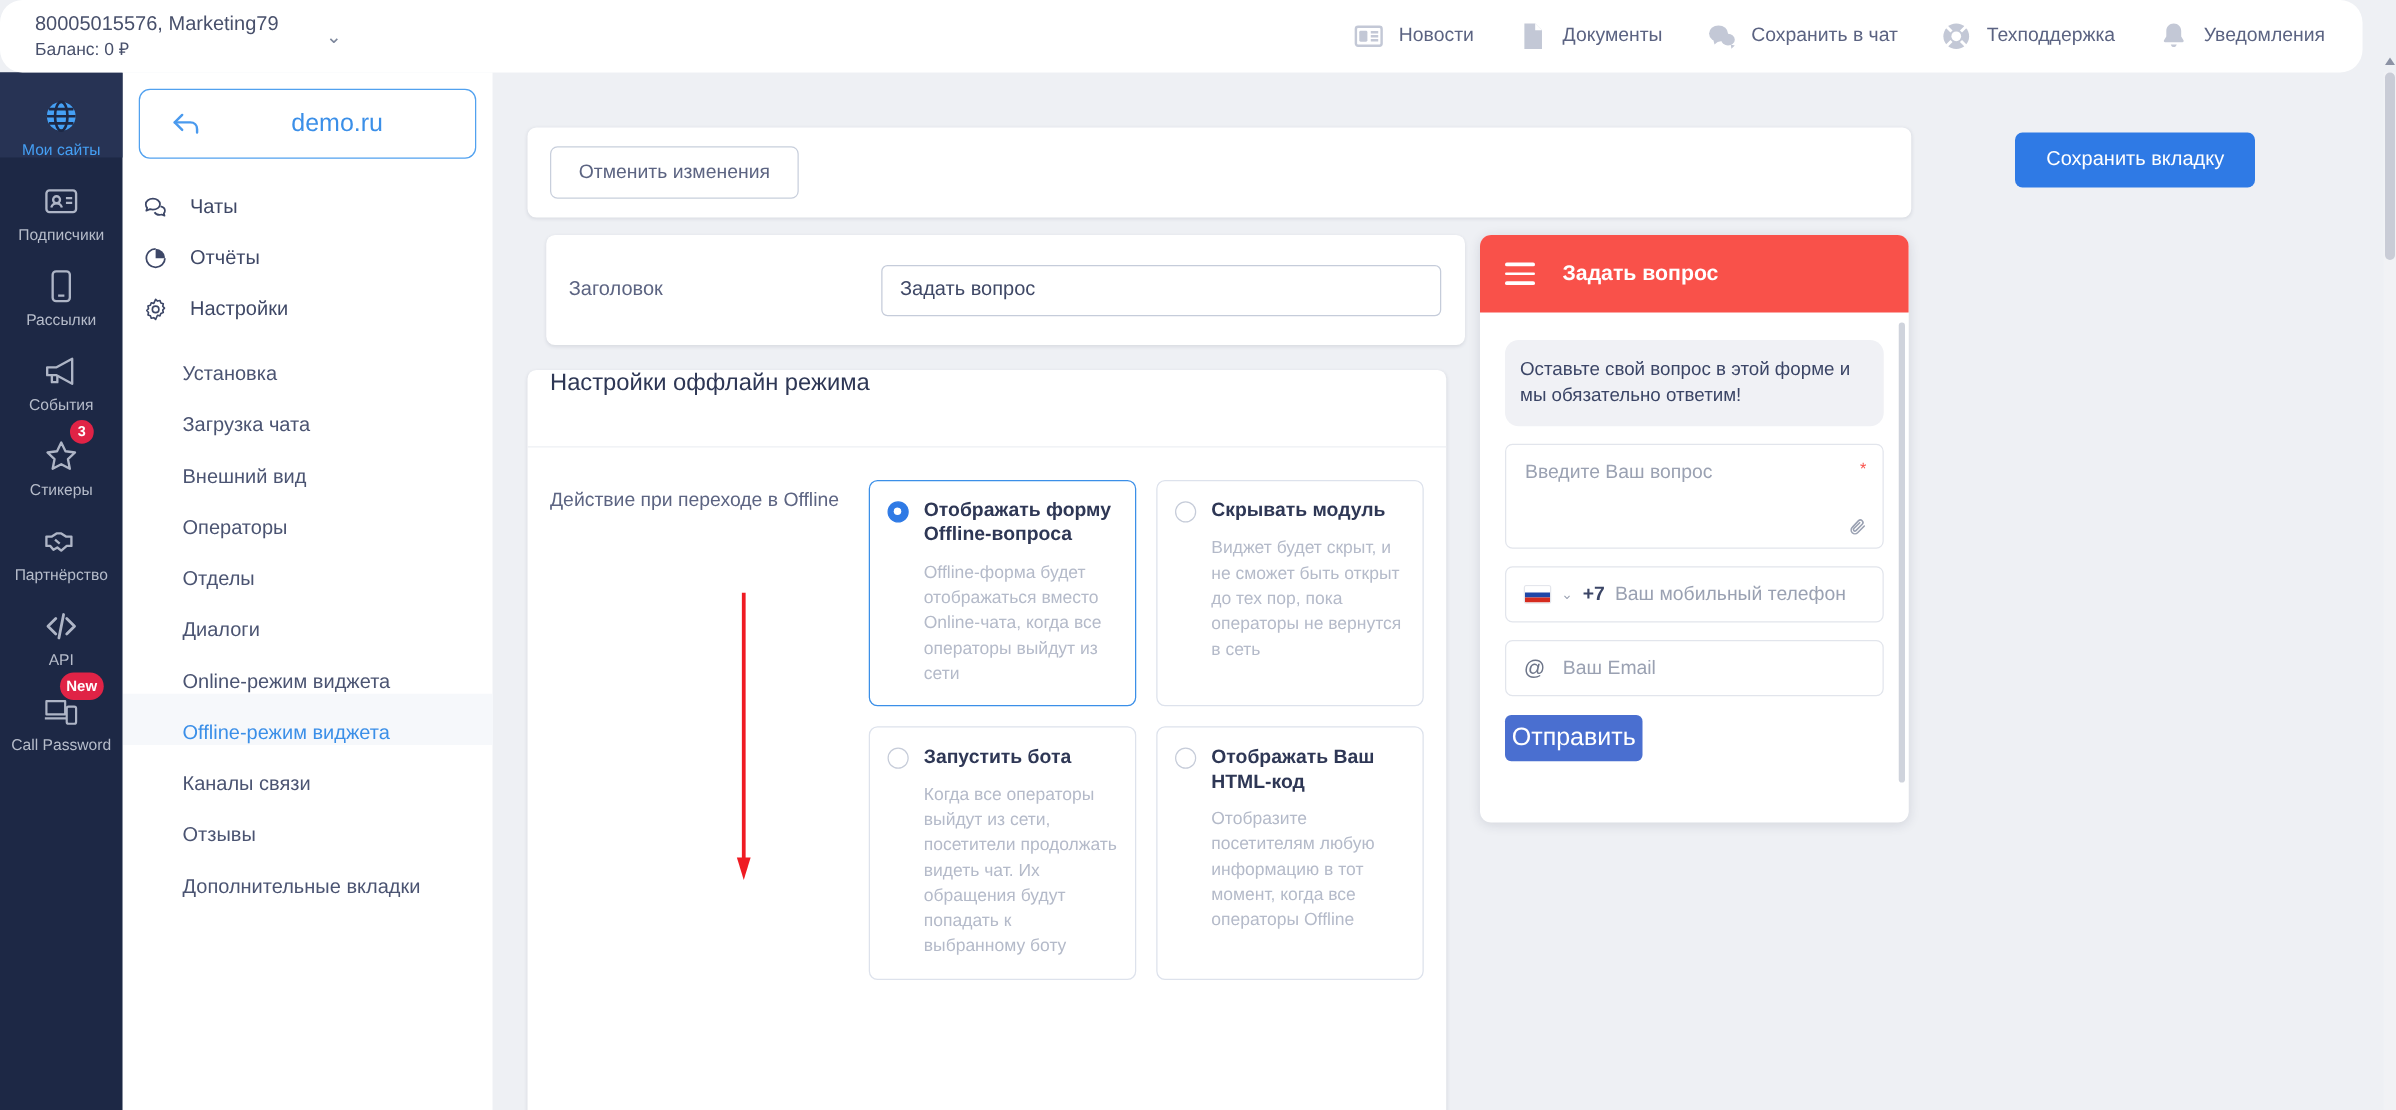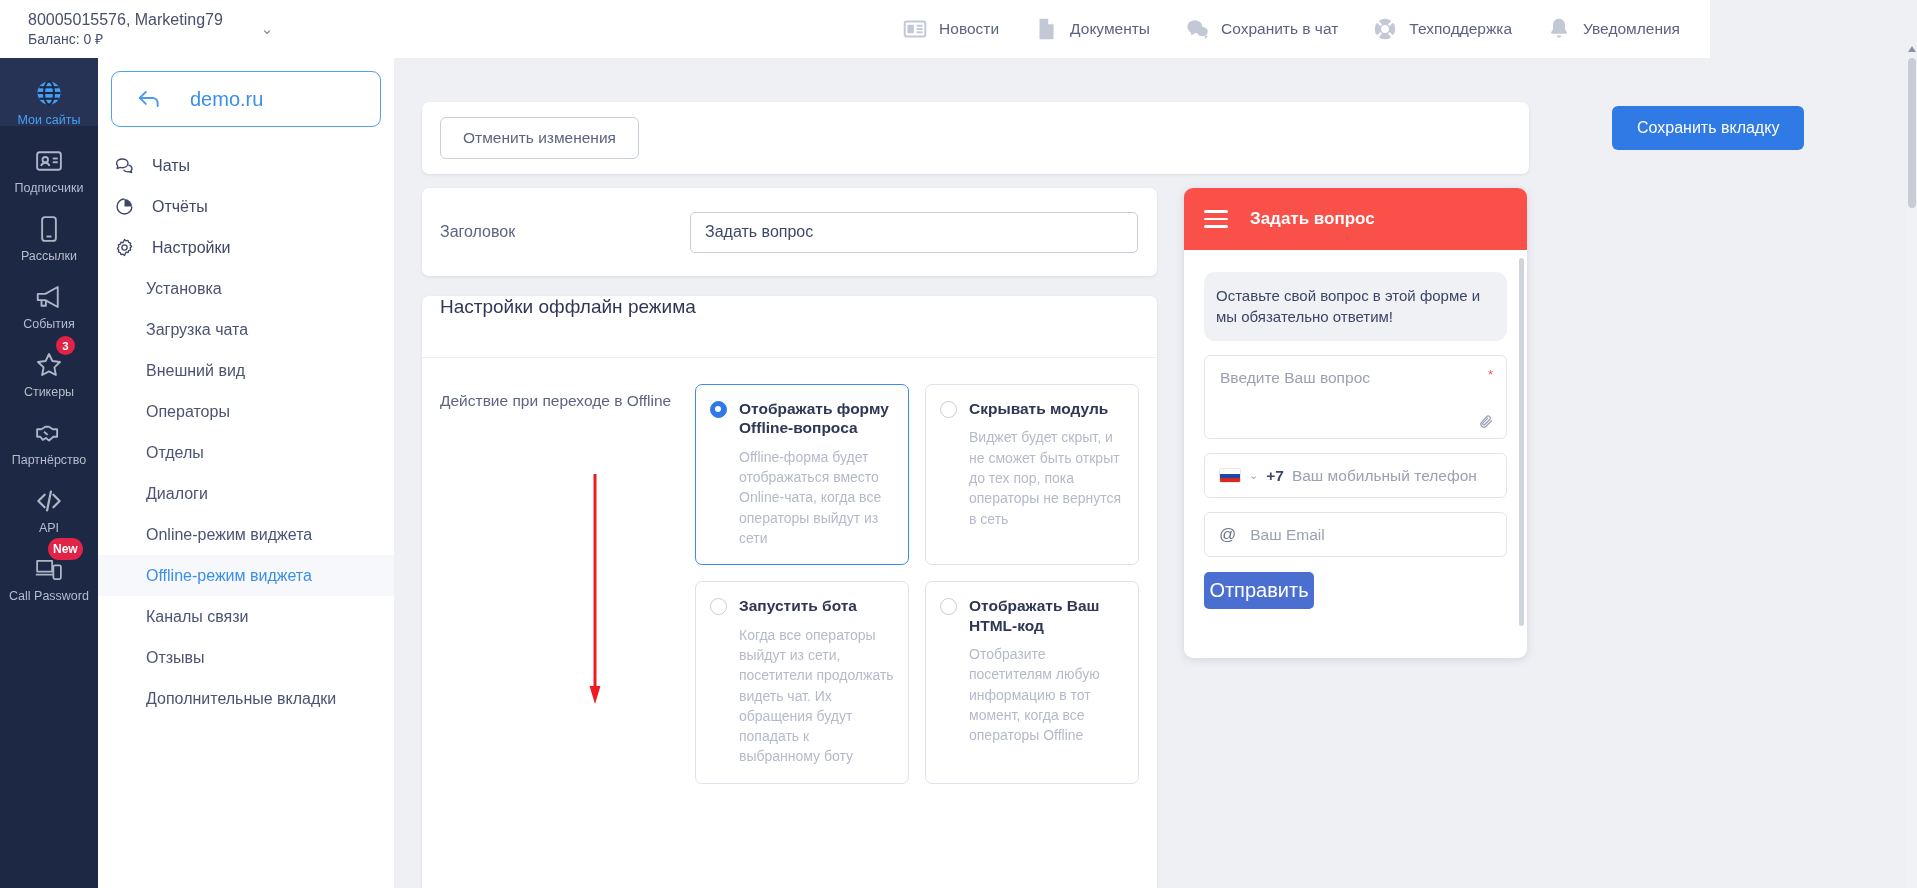--- a/index.html
+++ b/index.html
@@ -6,24 +6,25 @@
   html, body {
     width: 1917px; height: 888px;
     overflow: hidden;
     font-family: "Liberation Sans", sans-serif;
     background: #eef0f4;
   }
 
   
   .topbar {
     position: absolute; top: 0; left: 0;
-    width: 1710px; height: 58px;
+    width: 1890px; height: 58px;
     background: #ffffff;
     display: flex; align-items: center;
     z-index: 20;
+    border-radius: 18px;
   }
   .account {
     margin-left: 28px;
     display: flex; align-items: center;
   }
   .account-texts { display: flex; flex-direction: column; line-height: 1.35; }
   .account-name { font-size: 16px; color: #48506b; }
   .account-balance { font-size: 14px; color: #48506b; }
   .account-caret {
     margin-left: 38px; color: #7d879c; font-size: 15px;
@@ -77,36 +78,37 @@
     z-index: 10;
   }
   .site-pill {
     margin: 13px 13px 0 13px;
     height: 56px;
     border: 1px solid #51a1ef;
     border-radius: 9px;
     display: flex; align-items: center;
     cursor: pointer;
     background: #fff;
+    gap: 43px;
   }
   .back-icon { width: 26px; height: 26px; color: #4a9aee; margin-left: 24px; }
   .back-icon svg { width: 100%; height: 100%; display: block; }
   .site-name { margin-left: 28px; font-size: 20px; color: #3b8fe8; }
 
   .subnav-list { margin-top: 18px; }
   .subnav-row {
     height: 41px;
     display: flex; align-items: center;
     cursor: pointer;
     padding-left: 16px;
   }
   .subnav-row .sn-icon { width: 21px; height: 21px; color: #3d4767; margin-right: 17px; flex-shrink: 0; }
   .subnav-row .sn-icon svg { width: 100%; height: 100%; display: block; }
   .subnav-label { font-size: 16px; color: #3f4866; white-space: nowrap; }
-  .subnav-row.sub { padding-left: 48px; height: 41px; }
+  .subnav-row.sub { padding-left: 48px; height: 41px; align-items: flex-end; }
   .subnav-row.sub .subnav-label { color: #4b5472; }
   .subnav-row.selected { background: #f6f8fb; }
   .subnav-row.selected .subnav-label { color: #3b8fe8; }
 
   
   .main {
     position: absolute; top: 58px; left: 394px;
     width: 1513px; height: 830px;
     background: #eef0f4;
     overflow: hidden;
@@ -136,21 +138,21 @@
     height: 44px; padding: 0 25px;
     border: none; border-radius: 6px;
     background: #2f7ae5;
     color: #fff; font-size: 16px;
     font-family: "Liberation Sans", sans-serif;
     cursor: pointer;
     display: flex; align-items: center; justify-content: center;
   }
 
   .title-card {
-    position: absolute; top: 130px; left: 28px;
+    position: absolute; top: 130px; left: 43px;
     width: 735px; height: 88px;
     display: flex; align-items: center;
   }
   .field-label { margin-left: 18px; font-size: 16px; color: #5c6482; width: 250px; }
   .title-input {
     width: 448px; height: 41px;
     border: 1px solid #c5ccda;
     border-radius: 5px;
     padding: 0 14px;
     font-size: 16px; color: #3f4866;

